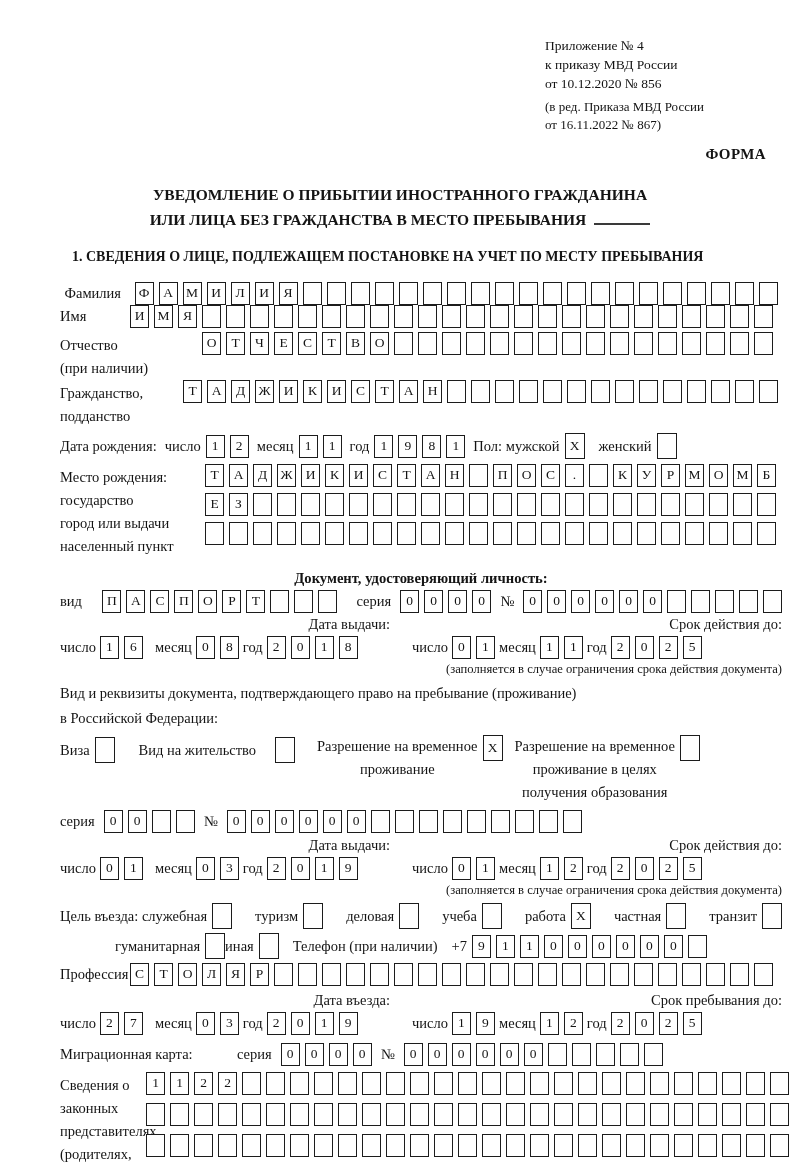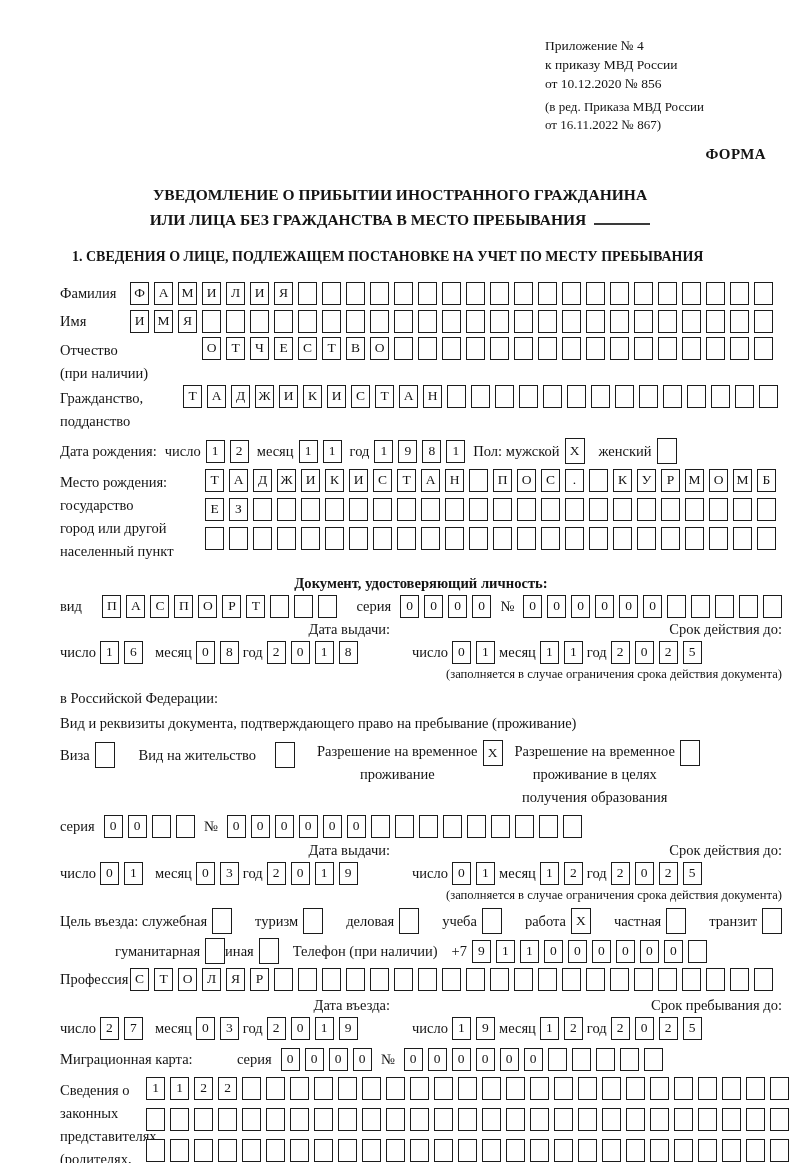--- a/index.html
+++ b/index.html
@@ -56,21 +56,21 @@
     <div>УВЕДОМЛЕНИЕ О ПРИБЫТИИ ИНОСТРАННОГО ГРАЖДАНИНА</div>
     <div>
       <span>ИЛИ ЛИЦА БЕЗ ГРАЖДАНСТВА В МЕСТО ПРЕБЫВАНИЯ</span><span class="blankline"></span>
     </div>
   </div>
 
   <div class="sect">1. СВЕДЕНИЯ О ЛИЦЕ, ПОДЛЕЖАЩЕМ ПОСТАНОВКЕ НА УЧЕТ ПО МЕСТУ ПРЕБЫВАНИЯ</div>
 
   <div class="body">
 
-    <div class="row" style="margin-bottom:5px;">
+    <div class="row" style="justify-content:center;">
       <span class="lbl w70">Фамилия</span>
       <span class="cells">
           <span class="cell">Ф</span>
           <span class="cell">А</span>
           <span class="cell">М</span>
           <span class="cell">И</span>
           <span class="cell">Л</span>
           <span class="cell">И</span>
           <span class="cell">Я</span>
           <span class="cell"></span>
@@ -232,21 +232,21 @@
         <span class="cells chk">
             <span class="cell"></span>
           </span>
         </span>
     </div>
 
     <div class="row" style="margin-bottom:1px;">
       <span class="lbl w145 ml">
         <div>Место рождения:</div>
         <div>государство</div>
-        <div>город или другой</div>
+        <div>город или выдачи</div>
         <div>населенный пункт</div>
       </span>
       <span class="vcells">
         <span class="cells">
             <span class="cell">Т</span>
             <span class="cell">А</span>
             <span class="cell">Д</span>
             <span class="cell">Ж</span>
             <span class="cell">И</span>
             <span class="cell">К</span>
@@ -407,22 +407,22 @@
                 <span class="cell">2</span>
                 <span class="cell">5</span>
               </span>
           </div>
         </div>
       </div>
       <div class="dnote fine">(заполняется в случае ограничения срока действия документа)</div>
     </div>
 
     <div style="margin-top:4px;line-height:25px;">
+      <div>Вид и реквизиты документа, подтверждающего право на пребывание (проживание)</div>
       <div>в Российской Федерации:</div>
-      <div>Вид и реквизиты документа, подтверждающего право на пребывание (проживание)</div>
     </div>
 
     <div class="permits">
       <span class="gap" style="padding-top:2px;">
           <span>Виза</span>
         <span class="cells chk">
             <span class="cell"></span>
           </span>
         </span>
       <span class="gap" style="padding-top:2px;margin-left:12px;">

